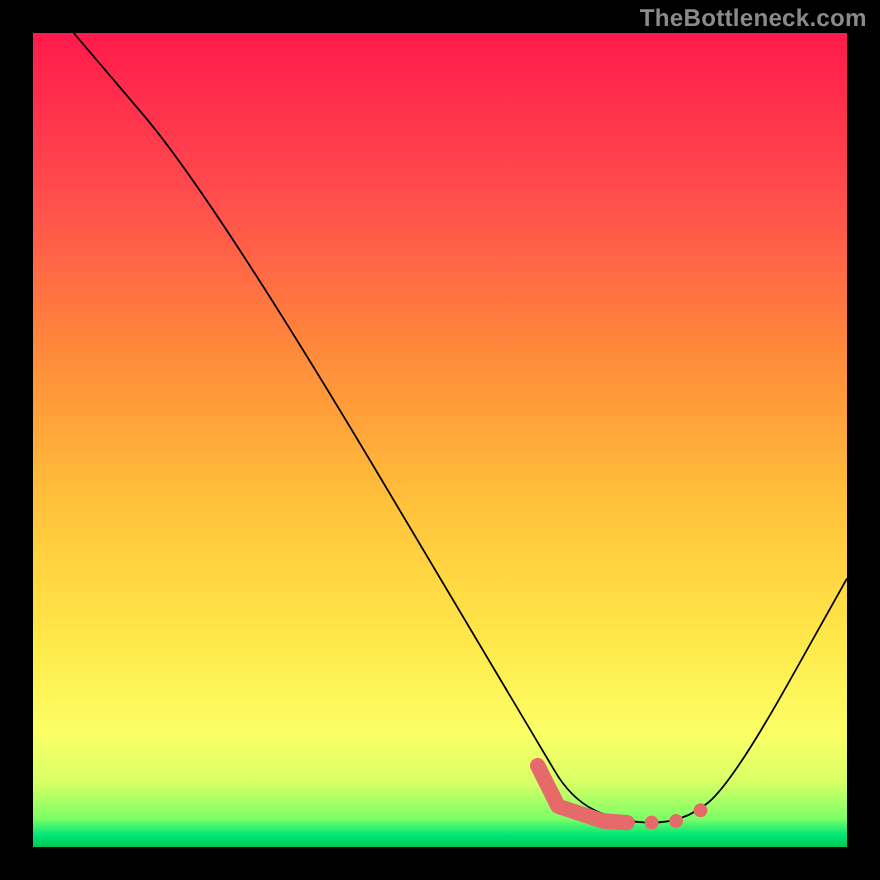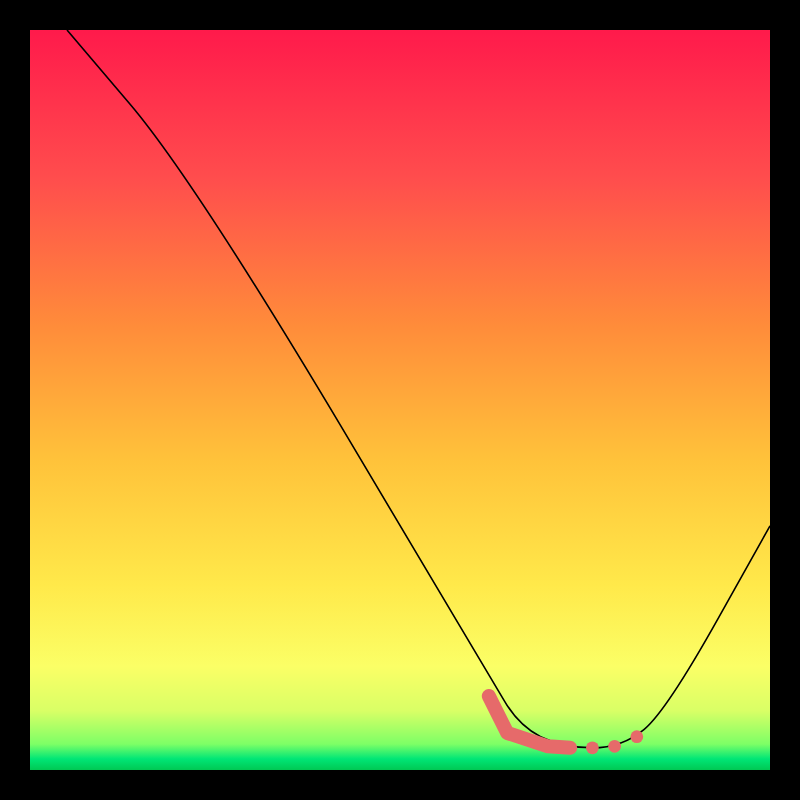--- a/index.html
+++ b/index.html
@@ -37,20 +37,21 @@
     font-weight: 600;
     color: #8a8a8a;
     letter-spacing: 0.2px;
   }
 </style>
 </head>
 <body>
 
 <div class="frame">
 
+  <div class="watermark">TheBottleneck.com</div>
 
   <div class="plot">
     <svg id="chart-svg" width="740" height="740" viewBox="0 0 740 740">
       <defs>
         <linearGradient id="bg-grad" x1="0" y1="0" x2="0" y2="1">
             <stop offset="0%" stop-color="#ff1a4b"></stop>
             <stop offset="20%" stop-color="#ff4d4d"></stop>
             <stop offset="40%" stop-color="#ff8c3a"></stop>
             <stop offset="57.99999999999999%" stop-color="#ffc23a"></stop>
             <stop offset="75%" stop-color="#ffe94a"></stop>

